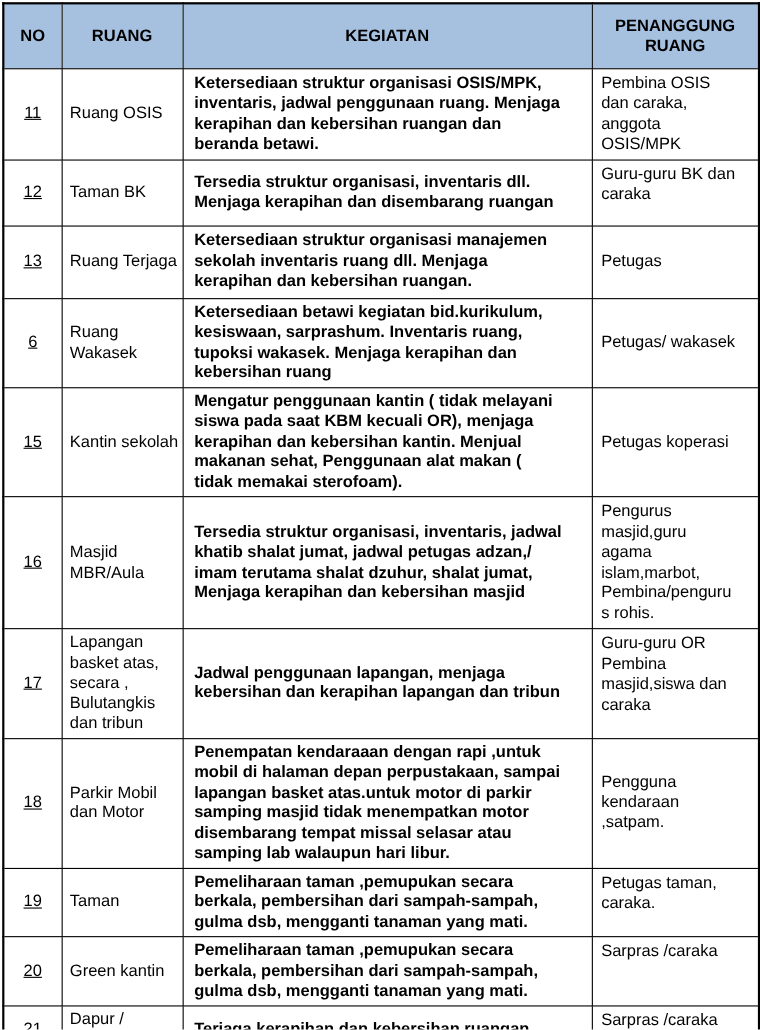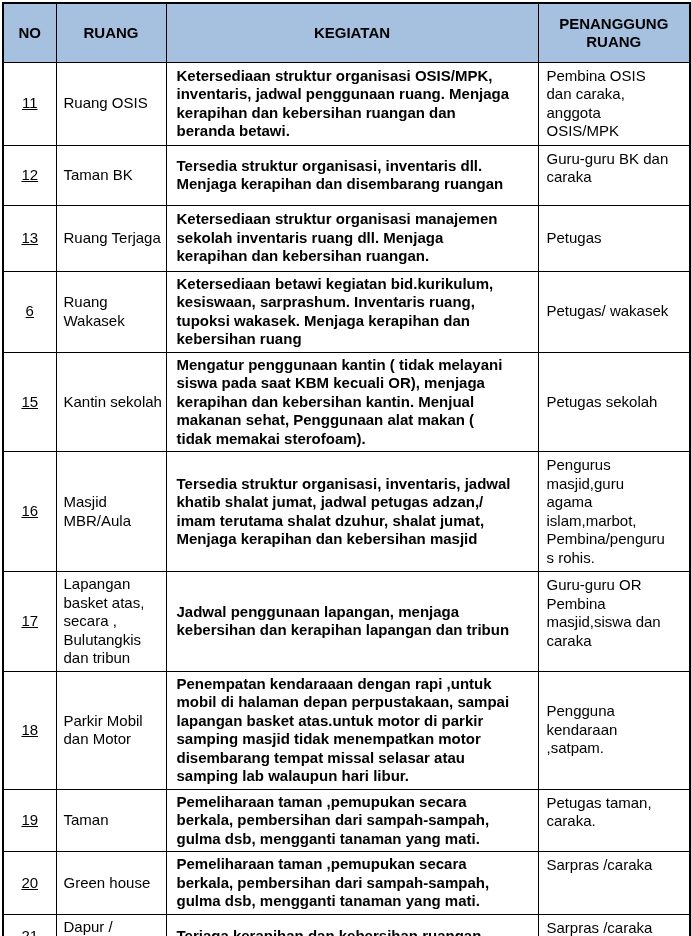--- a/index.html
+++ b/index.html
@@ -87,21 +87,21 @@
       <tr style="height:66px;">
         <td class="cell-no">6</td>
         <td class="cell-ruang">Ruang Wakasek</td>
         <td class="cell-kegiatan">Ketersediaan betawi kegiatan bid.kurikulum, kesiswaan, sarprashum. Inventaris ruang, tupoksi wakasek. Menjaga kerapihan dan kebersihan ruang</td>
         <td class="cell-pj">Petugas/ wakasek</td>
       </tr>
       <tr style="height:98px;">
         <td class="cell-no">15</td>
         <td class="cell-ruang">Kantin sekolah</td>
         <td class="cell-kegiatan">Mengatur penggunaan kantin ( tidak melayani siswa pada saat KBM kecuali OR), menjaga kerapihan dan kebersihan kantin. Menjual makanan sehat, Penggunaan alat makan ( tidak memakai sterofoam).</td>
-        <td class="cell-pj">Petugas sekolah</td>
+        <td class="cell-pj">Petugas koperasi</td>
       </tr>
       <tr style="height:115px;">
         <td class="cell-no">16</td>
         <td class="cell-ruang">Masjid MBR/Aula</td>
         <td class="cell-kegiatan">Tersedia struktur organisasi, inventaris, jadwal khatib shalat jumat, jadwal petugas adzan,/ imam terutama shalat dzuhur, shalat jumat, Menjaga kerapihan dan kebersihan masjid</td>
         <td class="cell-pj vtop">Pengurus masjid,guru agama islam,marbot, Pembina/pengurus rohis.</td>
       </tr>
       <tr style="height:99px;">
         <td class="cell-no">17</td>
         <td class="cell-ruang">Lapangan basket atas, secara , Bulutangkis dan tribun</td>
@@ -115,21 +115,21 @@
         <td class="cell-pj">Pengguna kendaraan ,satpam.</td>
       </tr>
       <tr style="height:60px;">
         <td class="cell-no">19</td>
         <td class="cell-ruang">Taman</td>
         <td class="cell-kegiatan">Pemeliharaan taman ,pemupukan secara berkala, pembersihan dari sampah-sampah, gulma dsb, mengganti tanaman yang mati.</td>
         <td class="cell-pj vtop">Petugas taman, caraka.</td>
       </tr>
       <tr style="height:60px;">
         <td class="cell-no">20</td>
-        <td class="cell-ruang">Green house</td>
+        <td class="cell-ruang">Green kantin</td>
         <td class="cell-kegiatan">Pemeliharaan taman ,pemupukan secara berkala, pembersihan dari sampah-sampah, gulma dsb, mengganti tanaman yang mati.</td>
         <td class="cell-pj vtop">Sarpras /caraka</td>
       </tr>
       <tr style="height:44px;">
         <td class="cell-no">21</td>
         <td class="cell-ruang">Dapur / Tatausaha</td>
         <td class="cell-kegiatan">Terjaga kerapihan dan kebersihan ruangan</td>
         <td class="cell-pj vtop">Sarpras /caraka</td>
       </tr>
 

